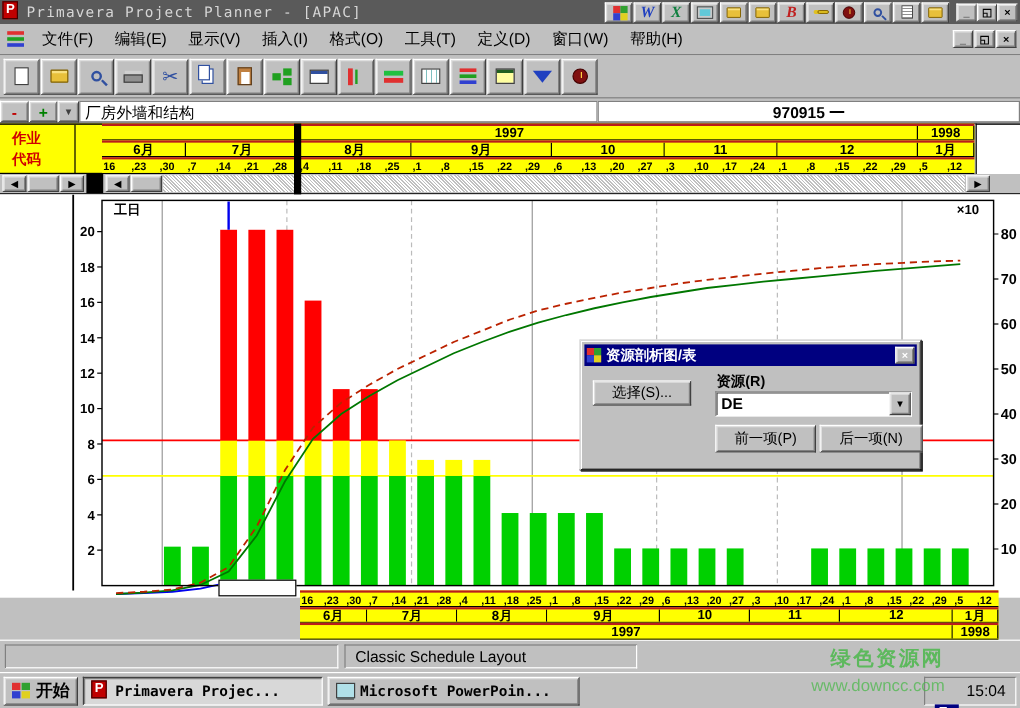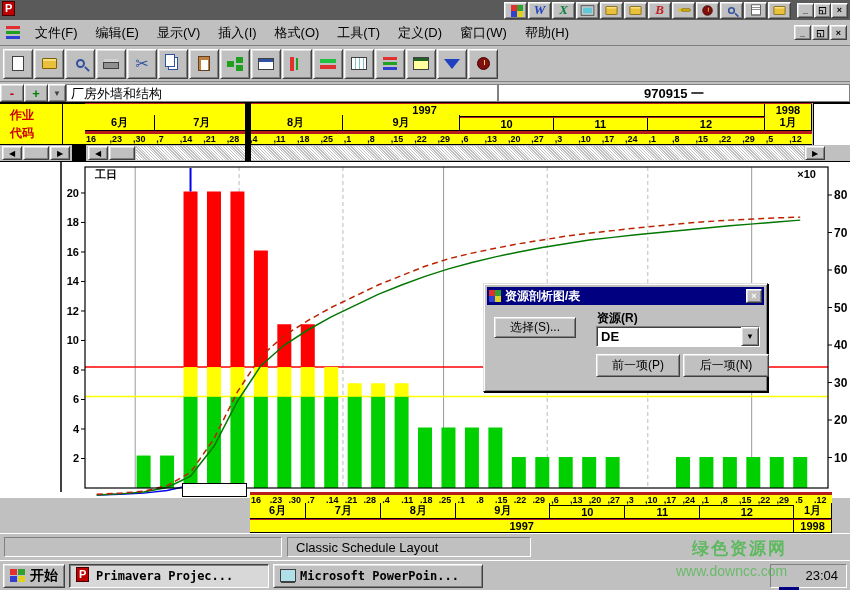--- a/index.html
+++ b/index.html
@@ -36,21 +36,21 @@
   
   #editrow { left:0; top:84px; width:850px; height:19px; background:#c0c0c0; display:flex; align-items:stretch; border-bottom:1px solid #000; }
   .small-btn { width:24px; font:bold 13px "Liberation Sans",sans-serif; }
   .drop-btn { width:18px; font-size:8px; color:#404040; }
   #activity-name { width:432px; background:#fff; border:1px solid #808080; font-size:13px; padding:0 4px; line-height:17px; white-space:nowrap; overflow:hidden; }
   #datebox { flex:1; background:#fff; border:1px solid #808080; text-align:center; font:bold 13px "Liberation Sans",sans-serif; line-height:17px; }
 
   
   .yellow { background:#ffff00; }
   #topscale { left:0; top:103px; width:850px; height:42px; }
-  .ts-row { position:absolute; display:flex; border-top:5px solid #b91c1c;align-items:flex-end; }
+  .ts-row { position:absolute; display:flex; border-top:2px solid #b91c1c; }
   .ts-cell { border-right:1px solid #000; display:flex; align-items:center; justify-content:center; font-weight:bold; color:#000; overflow:hidden; }
   .yr { font-size:11px; } .mo { font-size:11px; } .dy { font-size:9px; letter-spacing:0; justify-content:flex-start; padding-left:1px; border-right:none; }
   #actcode { left:0; top:103px; width:85px; height:42px; border-top:1px solid #000; border-bottom:1px solid #000; color:#d00000; font:bold 12px "Liberation Sans",sans-serif; display:flex; flex-direction:column; justify-content:center; padding-left:10px; gap:1px; }
   #actcode .inner-line { position:absolute; left:62px; top:0; width:1px; height:42px; background:#000; }
   #pane-divider { left:245px; top:103px; width:6px; height:59px; background:#000; z-index:5; }
   .white-corner { background:#fff; border-left:1px solid #000; }
 
   
   #scrollrow { left:0; top:145px; width:850px; height:17px; background:#c0c0c0; border-bottom:1px solid #000; }
   .sb { position:absolute; top:1px; height:14px; }
@@ -126,20 +126,21 @@
   .ic-key { width:12px; height:4px; background:#e0c020; border:1px solid #806000; box-shadow:-4px 0 0 #e0c020; border-radius:2px; margin-left:4px; }
   .ic-note { width:12px; height:14px; background:#fff; border:1px solid #404040; background-image:repeating-linear-gradient(#fff 0 2px, #909090 2px 3px); }
   .ic-gantt3 { width:14px; height:3px; background:#e03030; box-shadow:0 5px 0 #20a020, 0 10px 0 #3040d0; margin-bottom:10px; }
   .ic-wordX { font:bold italic 13px "Liberation Serif",serif; }
 </style>
 </head>
 <body>
 
 <div id="titlebar" class="abs">
   <span class="p3flag"></span>
+  <span class="title">Primavera Project Planner - [APAC]</span>
   <span class="tb-icons" id="tb-icons">
       <span class="tb-ic btn raised">
         <span class="quad" style="width:10px;height:10px;">
           <i></i>
           <i></i>
           <i></i>
           <i></i>
         </span>
       </span>
       <span class="tb-ic btn raised ic-wordX" style="color: rgb(32, 64, 192);">W</span>
@@ -518,18 +519,18 @@
   <span class="task-btn btn raised pressed" style="width:200px;justify-content:flex-start;">
     <span class="p3flag"></span>
     <span>Primavera Projec...</span>
   </span>
   <span class="task-btn btn raised" style="width:210px;justify-content:flex-start;">
     <span class="ppt-ic"></span>
     <span>Microsoft PowerPoin...</span>
   </span>
   <span id="tray" class="sunken">
     <span id="lang">En</span>
-    <span id="clock">23:04</span>
+    <span id="clock">15:04</span>
   </span>
 </div>
 
 <div id="wm1" class="abs">绿色资源网</div>
 <div id="wm2" class="abs">www.downcc.com</div>
 
 </body></html>

